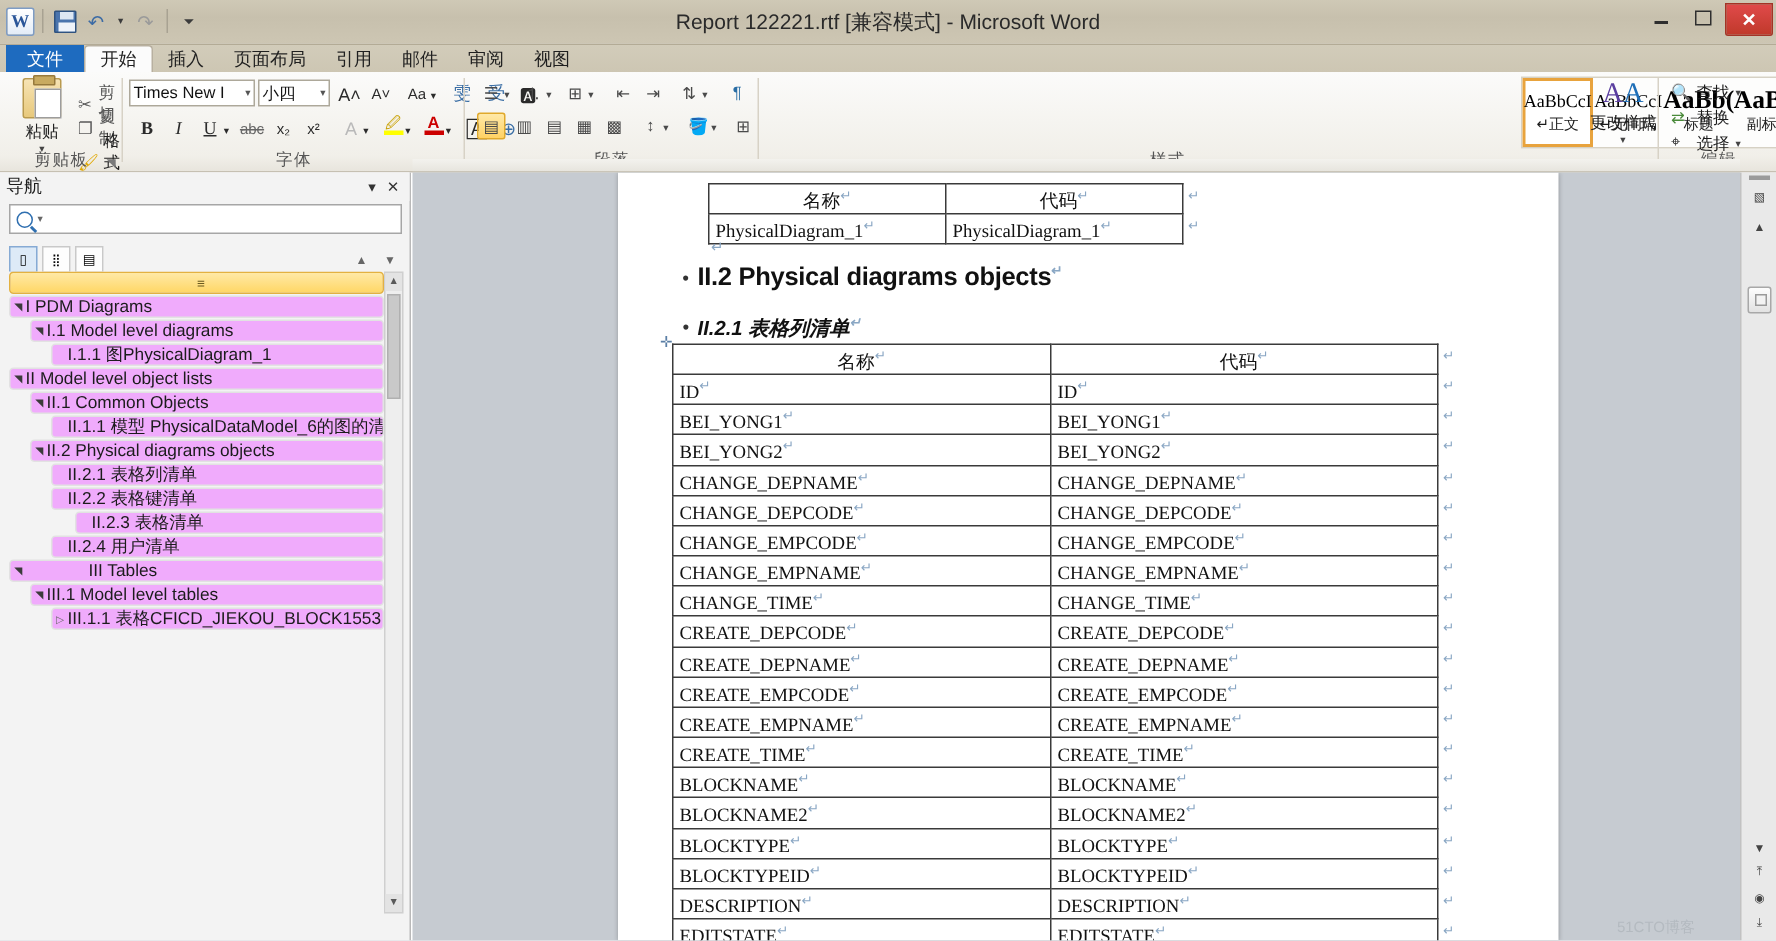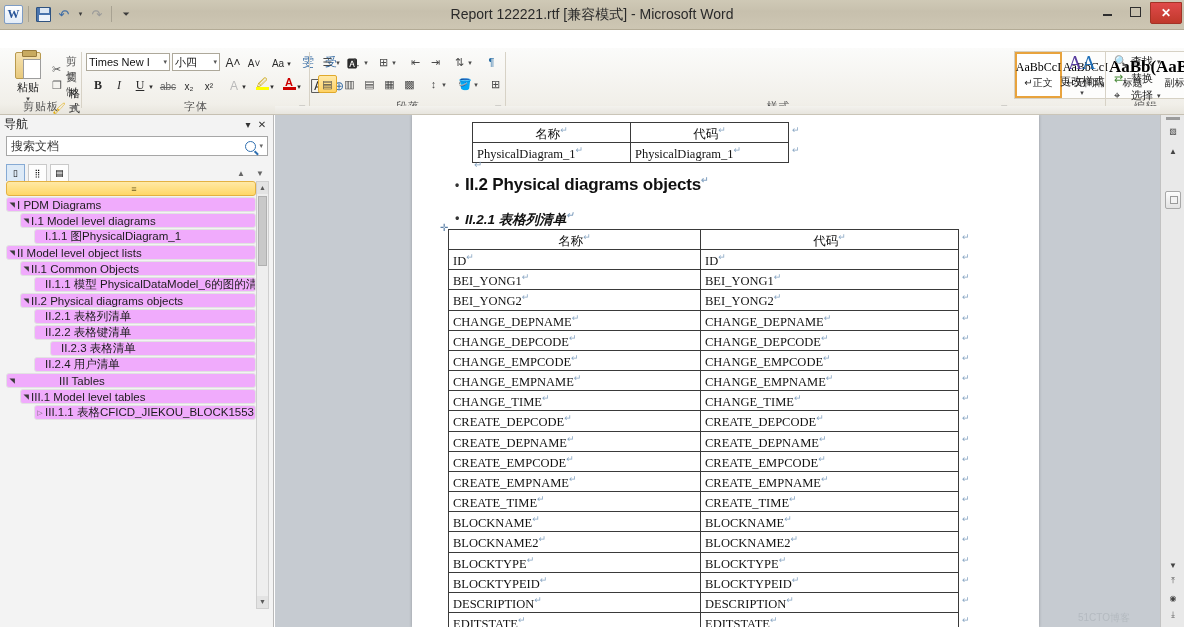--- a/index.html
+++ b/index.html
@@ -237,20 +237,30 @@
       <div class="qsep"></div>
       <div class="qbtn" style="font-size:9px;">⏷</div>
     </div>
     <div class="wctl">
       <div class="wbtn min"></div>
       <div class="wbtn max"></div>
       <div class="wbtn close">✕</div>
     </div>
   </div>
 
+  <div class="ribbon-tabs">
+    <div class="rtab file">文件</div>
+    <div class="rtab active">开始</div>
+    <div class="rtab">插入</div>
+    <div class="rtab">页面布局</div>
+    <div class="rtab">引用</div>
+    <div class="rtab">邮件</div>
+    <div class="rtab">审阅</div>
+    <div class="rtab">视图</div>
+  </div>
 
   <div class="ribbon">
 
     <div class="grp" style="left:0;width:82px;">
       <div class="clip-paste">
         <div class="clip-ic"></div>
         <div class="clip-txt">粘贴</div>
         <div class="caret">▾</div>
       </div>
       <div class="mini-item" style="left:52px;top:6px;">
@@ -398,21 +408,20 @@
   <div class="ruler-stub"></div>
 
   <div class="navpane">
     <div class="nav-head">
       <span>导航</span>
       <span class="sp"></span>
       <span class="nav-hbtn">▾</span>
       <span class="nav-hbtn">✕</span>
     </div>
     <div class="nav-search">
-      <span class="ph">搜索文档</span>
       <span class="mag"></span>
       <span style="font-size:7px;color:#666;padding-left:3px;">▾</span>
     </div>
     <div class="nav-tabs">
       <div class="nvt act" style="font-size:9px;">▯</div>
       <div class="nvt" style="font-size:8px;">⣿</div>
       <div class="nvt" style="font-size:9px;">▤</div>
       <span class="nvt-sp"></span>
       <span class="nvt-arr">▲</span>
       <span class="nvt-arr">▼</span>

